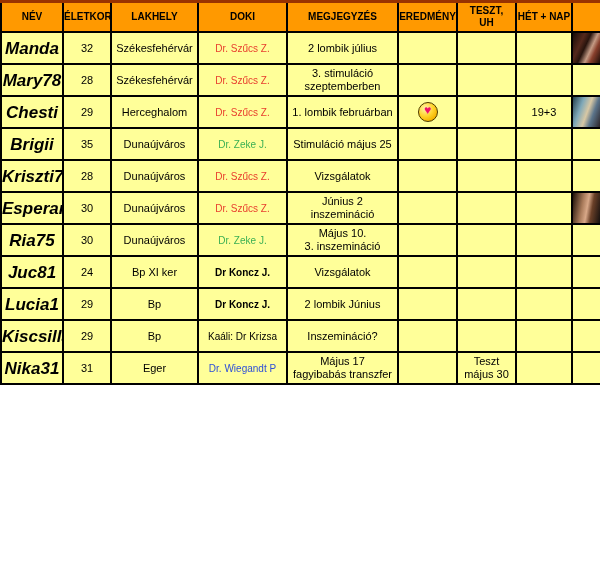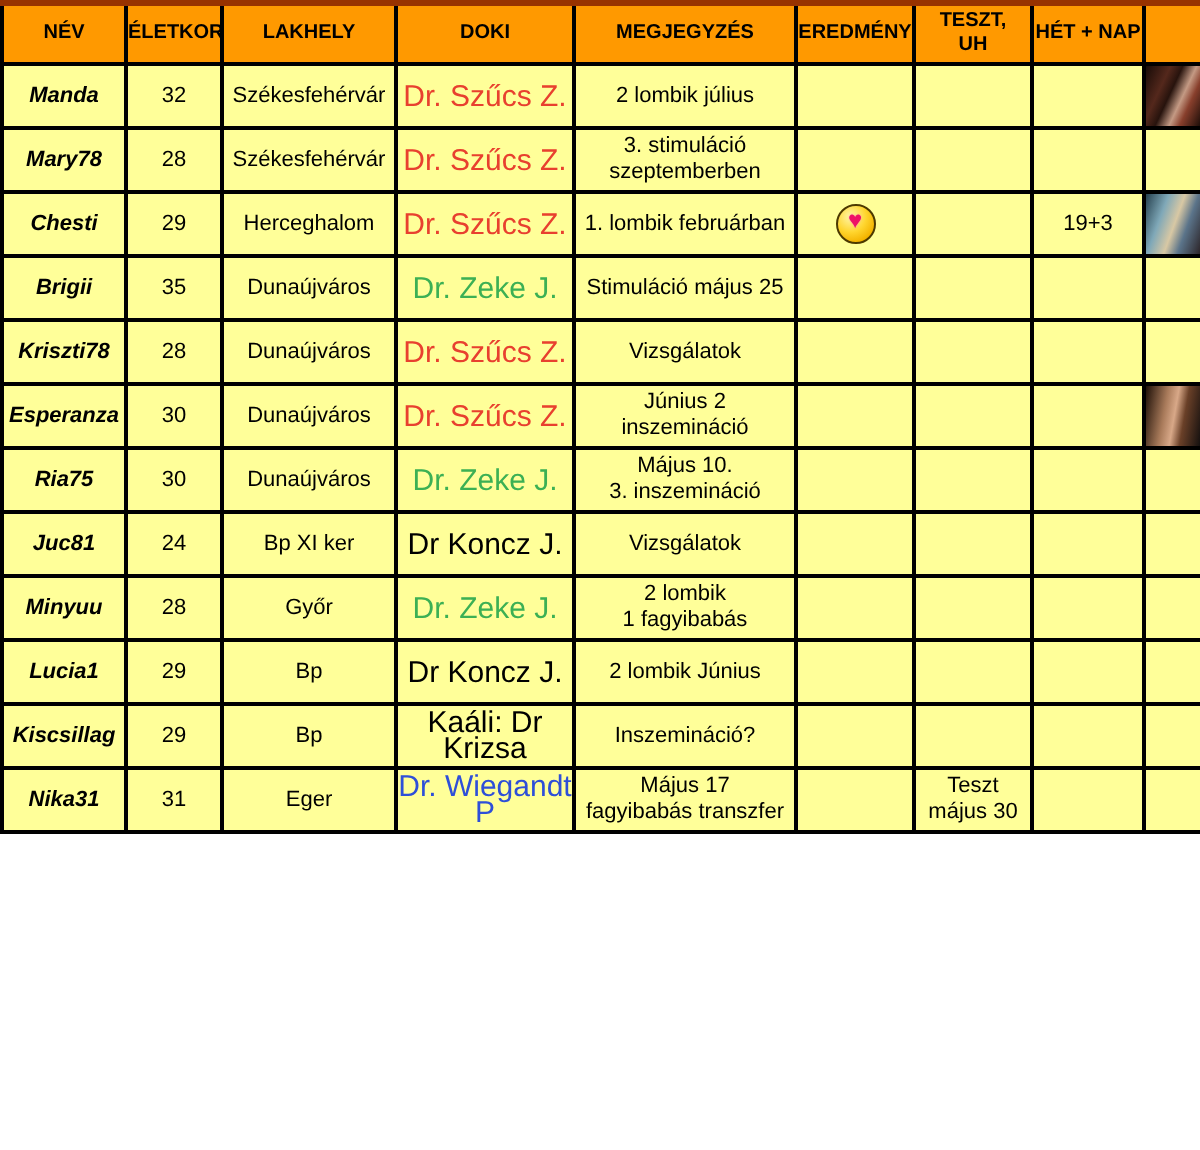--- a/index.html
+++ b/index.html
@@ -10,26 +10,26 @@
   }
   th,td{border:2px solid #000;padding:0;overflow:hidden;}
   thead th{
     background:#ff9900;color:#000;font-weight:bold;font-size:10px;
     height:28px;text-align:center;vertical-align:middle;white-space:pre-line;line-height:12px;
   }
   tbody td{
     background:#ffff99;color:#000;font-size:11px;height:30px;
     text-align:center;vertical-align:middle;line-height:13px;white-space:pre-line;
   }
-  td.c-name{font-weight:bold;font-style:italic;font-size:11px;letter-spacing:0;}
-  td.c-doc{font-size:15px;}
+  td.c-name{font-weight:bold;font-style:italic;font-size:17px;letter-spacing:0;}
+  td.c-doc{font-size:10px;}
   .doc-red{color:#e8402f;}
   .doc-green{color:#3cb054;}
   .doc-blue{color:#2e4fd8;}
-  .doc-bold{color:#000;font-weight:normal;}
+  .doc-bold{color:#000;font-weight:bold;}
   .doc-black{color:#000;text-align:center;}
   td.note-span{text-align:left;padding-left:5px;}
   .heart-badge{
     display:inline-block;width:18px;height:18px;border-radius:50%;
     background:radial-gradient(circle at 35% 30%, #fff6a8 0%, #ffd52e 45%, #f4b400 75%, #b98300 100%);
     border:1px solid #4d3a00;line-height:17px;text-align:center;vertical-align:middle;
   }
   .heart-badge::after{content:"\2665";color:#ee1166;font-size:12px;position:relative;top:-1px;
     text-shadow:0 0 1px #ff88aa;}
   td.c-photo{padding:0;}
@@ -155,32 +155,20 @@
         <td class="c-age">24</td>
         <td class="c-city">Bp XI ker</td>
         <td class="c-doc doc-bold">Dr Koncz J.</td>
         <td class="c-note">Vizsgálatok</td>
         <td class="c-result"></td>
         <td class="c-test"></td>
         <td class="c-week"></td>
         <td class="c-photo"></td>
       </tr>
       <tr>
-        <td class="c-name">Minyuu</td>
-        <td class="c-age">28</td>
-        <td class="c-city">Győr</td>
-        <td class="c-doc doc-green">Dr. Zeke J.</td>
-        <td class="c-note">2 lombik
-1 fagyibabás</td>
-        <td class="c-result"></td>
-        <td class="c-test"></td>
-        <td class="c-week"></td>
-        <td class="c-photo"></td>
-      </tr>
-      <tr>
         <td class="c-name">Lucia1</td>
         <td class="c-age">29</td>
         <td class="c-city">Bp</td>
         <td class="c-doc doc-bold">Dr Koncz J.</td>
         <td class="c-note">2 lombik Június</td>
         <td class="c-result"></td>
         <td class="c-test"></td>
         <td class="c-week"></td>
         <td class="c-photo"></td>
       </tr>

